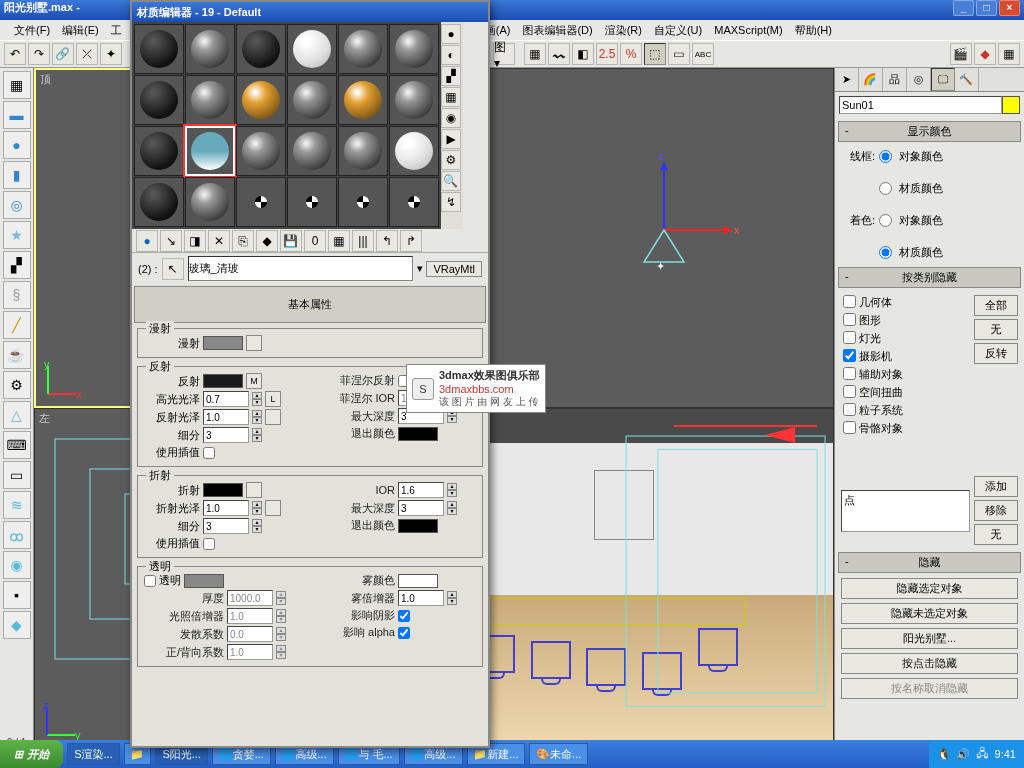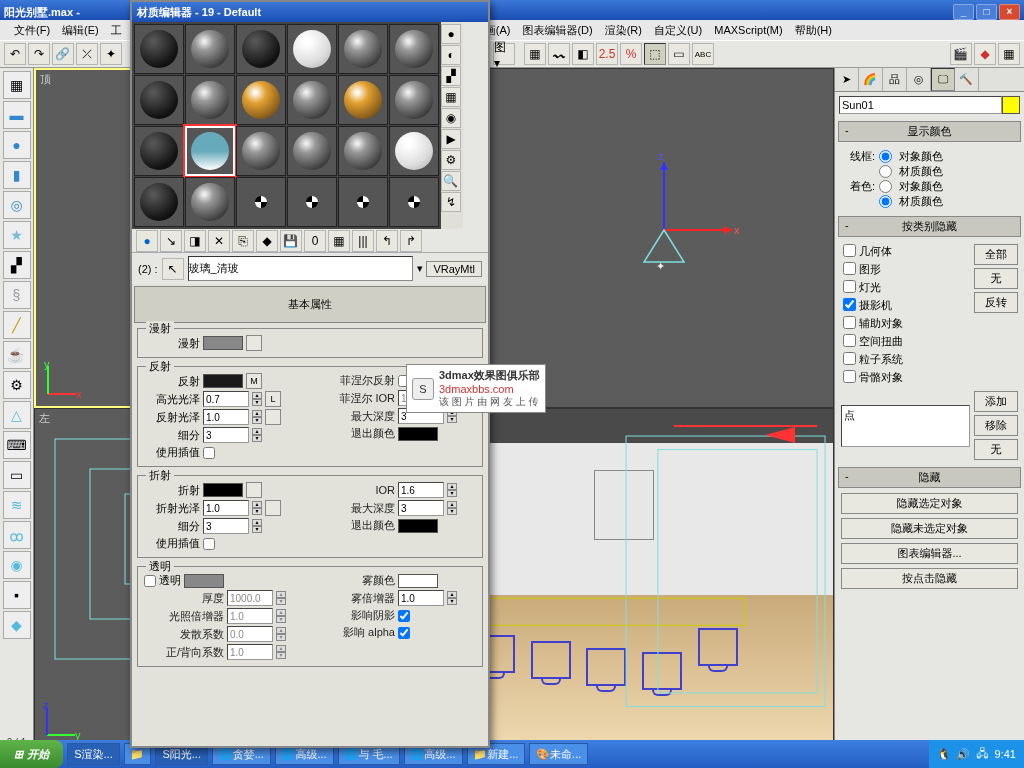--- a/index.html
+++ b/index.html
@@ -1,17 +1,17 @@
 <!DOCTYPE html>
 <html><head>
 <meta charset="utf-8">
 <style>
 * { box-sizing: border-box; margin: 0; padding: 0; font-family: "Microsoft YaHei", SimSun, sans-serif; font-size: 11px; }
 body { width: 1024px; height: 768px; background: #5e5e5e; overflow: hidden; position: relative; }
-.titlebar { height: 20px; background: linear-gradient(#3b78d7,#1b4eb3); color: #fff; display: flex; align-items: flex-end; padding: 0 4px; font-weight: bold; }
+.titlebar { height: 20px; background: linear-gradient(#3b78d7,#1b4eb3); color: #fff; display: flex; align-items: flex-start; padding: 0 4px; font-weight: bold; }
 .titlebar .spacer { flex: 1; }
 .winbtn { width: 21px; height: 16px; margin-left: 2px; text-align: center; border: 1px solid #fff5; font-size: 10px; line-height: 13px; border-radius: 2px; }
 .winbtn.min { background: #4a7fd8; } .winbtn.max { background: #4a7fd8; } .winbtn.close { background: #d84a2f; }
 .menubar { height: 20px; background: #e8e8e8; display: flex; align-items: center; padding: 0 8px; }
 .menubar span { padding: 0 6px; cursor: default; }
 .toolbar { height: 28px; background: #e6e6e2; border-top: 1px solid #fff; border-bottom: 1px solid #999; display: flex; align-items: center; padding: 0 4px; gap: 2px; flex-wrap: nowrap; overflow: hidden; }
 .tbtn { width: 22px; height: 22px; border: 1px solid #b5b5b5; background: #e8e8e0; display: inline-flex; align-items: center; justify-content: center; font-size: 12px; }
 .vsep { width: 5px; }
 .main { display: flex; height: 680px; }
 .left-tools { width: 34px; background: #e6e6e2; border-right: 1px solid #888; display: flex; flex-direction: column; align-items: center; gap: 2px; padding-top: 3px; }
@@ -22,21 +22,21 @@
 .vplabel { position: absolute; top: 2px; left: 4px; color: #ccc; font-size: 11px; }
 .gizmo { position: absolute; }
 .right-panel { width: 190px; background: #e6e6e2; display: flex; flex-direction: column; border-left: 1px solid #888; }
 .rp-tabs { display: flex; height: 24px; background: #e0e0dc; border-bottom: 1px solid #888; }
 .rp-tab { width: 24px; border-right: 1px solid #aaa; display: flex; align-items: center; justify-content: center; }
 .rp-input { margin: 4px; display: flex; }
 .rp-input input { flex: 1; height: 18px; border: 1px inset #999; font-size: 11px; padding: 0 2px; }
 .rp-swatch { width: 18px; height: 18px; background: #ff0; border: 1px solid #555; }
 .rp-rollout-title { background: #c8c8c0; border: 1px solid #888; margin: 3px; padding: 2px 4px; text-align: center; position: relative; }
 .rp-rollout-title .minus { position:absolute; left:6px; }
-.rp-body { padding: 4px 6px; font-size: 11px; display: flex; flex-direction: column; gap: 0; }
+.rp-body { padding: 4px 6px; font-size: 11px; display: flex; flex-direction: column; gap: 17px; }
 .rp-row { display: flex; align-items: center; gap: 4px; }
 .rp-row label { flex: 0 0 34px; text-align: right; }
 .rp-chk { margin-right: 3px; }
 .rp-btn { border: 1px solid #888; background: #e8e8e0; padding: 2px 6px; text-align: center; }
 .rp-btn.full { display:block; margin: 2px 6px; }
 .rp-hide-grid .rp-btn { flex:1; }
 .rp-cat-row { display:flex; align-items:flex-start; gap:3px; padding:0 2px; }
 .rp-cat-row span{flex:1}
 .rp-cat-cols {display:flex; gap:4px;}
 .rp-cat-left{flex:1;display:flex;flex-direction:column;gap:3px}
@@ -322,22 +322,23 @@
         <div style="width:44px;display:flex;flex-direction:column;gap:3px">
           <div class="rp-btn">添加</div>
           <div class="rp-btn">移除</div>
           <div class="rp-btn">无</div>
         </div>
       </div>
     </div>
     <div class="rp-rollout-title"><span class="minus">-</span><span>隐藏</span></div>
     <div class="rp-btn full">隐藏选定对象</div>
     <div class="rp-btn full">隐藏未选定对象</div>
-    <div class="rp-btn full">图表编辑器...</div>
+    <div class="rp-btn full">阳光别墅...</div>
     <div class="rp-btn full">按点击隐藏</div>
+    <div class="rp-btn full dim">按名称取消隐藏</div>
   </div>
 </div>
 
 <div class="statusbar">
   <div class="slider-track">
     <div class="slider-nums">
         <span>0</span>
         <span>20</span>
         <span>40</span>
         <span>60</span>

